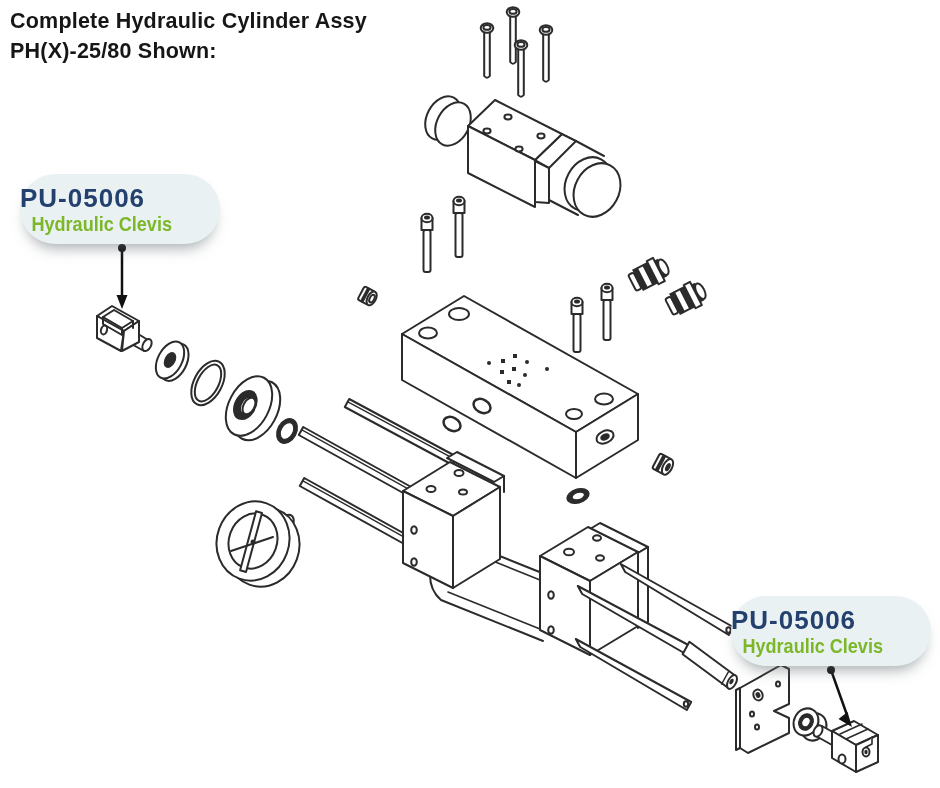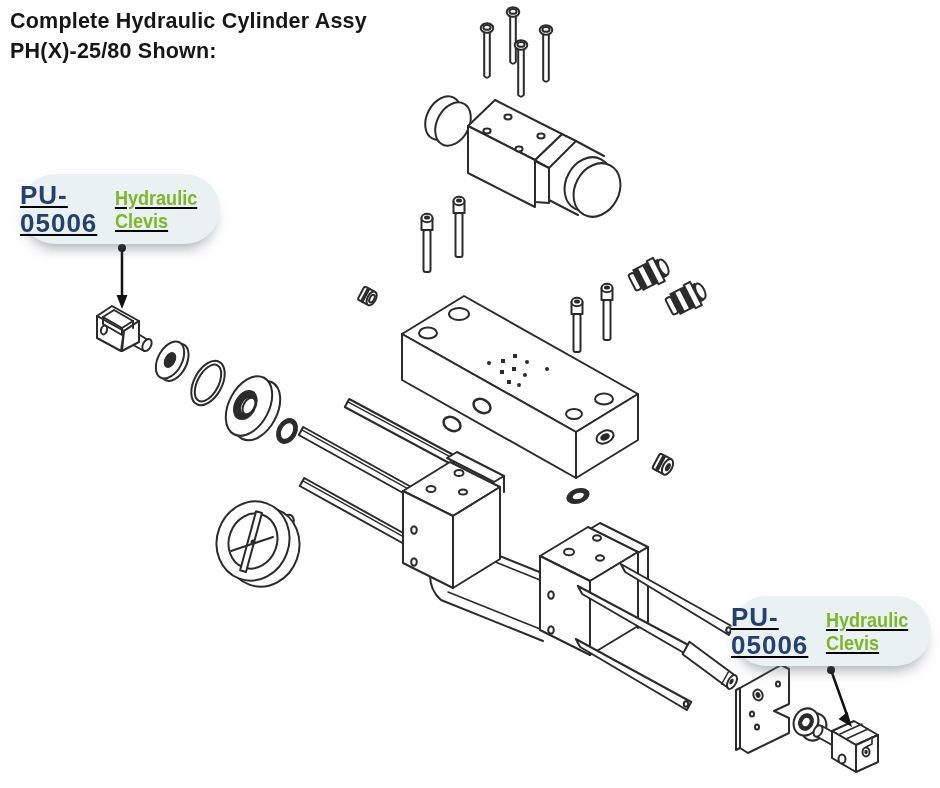--- a/index.html
+++ b/index.html
@@ -2,22 +2,22 @@
 <html><head>
 <meta charset="utf-8">
 <style>
   html,body{margin:0;padding:0;background:#ffffff;}
   .stage{position:relative;width:940px;height:788px;background:#ffffff;overflow:hidden;
          font-family:"Liberation Sans", sans-serif;}
   .stage svg{position:absolute;left:0;top:0;}
   .title{position:absolute;left:10px;top:6px;width:430px;
          font-size:21.5px;font-weight:700;line-height:30px;color:#161616;letter-spacing:.2px;}
   .callout{position:absolute;width:200px;height:70px;border-radius:36px;background:#e9f1f2;
-           display:flex;flex-direction:row;align-items:center;justify-content:center;
-           box-shadow:0 10px 14px -6px rgba(96,106,110,.55);text-decoration:underline;}
+           display:flex;flex-direction:column;align-items:flex-start;justify-content:center;
+           box-shadow:0 10px 14px -6px rgba(96,106,110,.55);}
   .callout .pn{font-size:26px;font-weight:700;color:#24406e;letter-spacing:1px;line-height:28px;}
   .callout .nm{font-size:21px;font-weight:700;color:#7cb728;line-height:23px;
                transform:scaleX(.86);transform-origin:center;}
   #callout-left{left:20px;top:174px;}
   #callout-right{left:731px;top:596px;}
 </style>
 </head>
 <body>
 
 <div class="stage">

